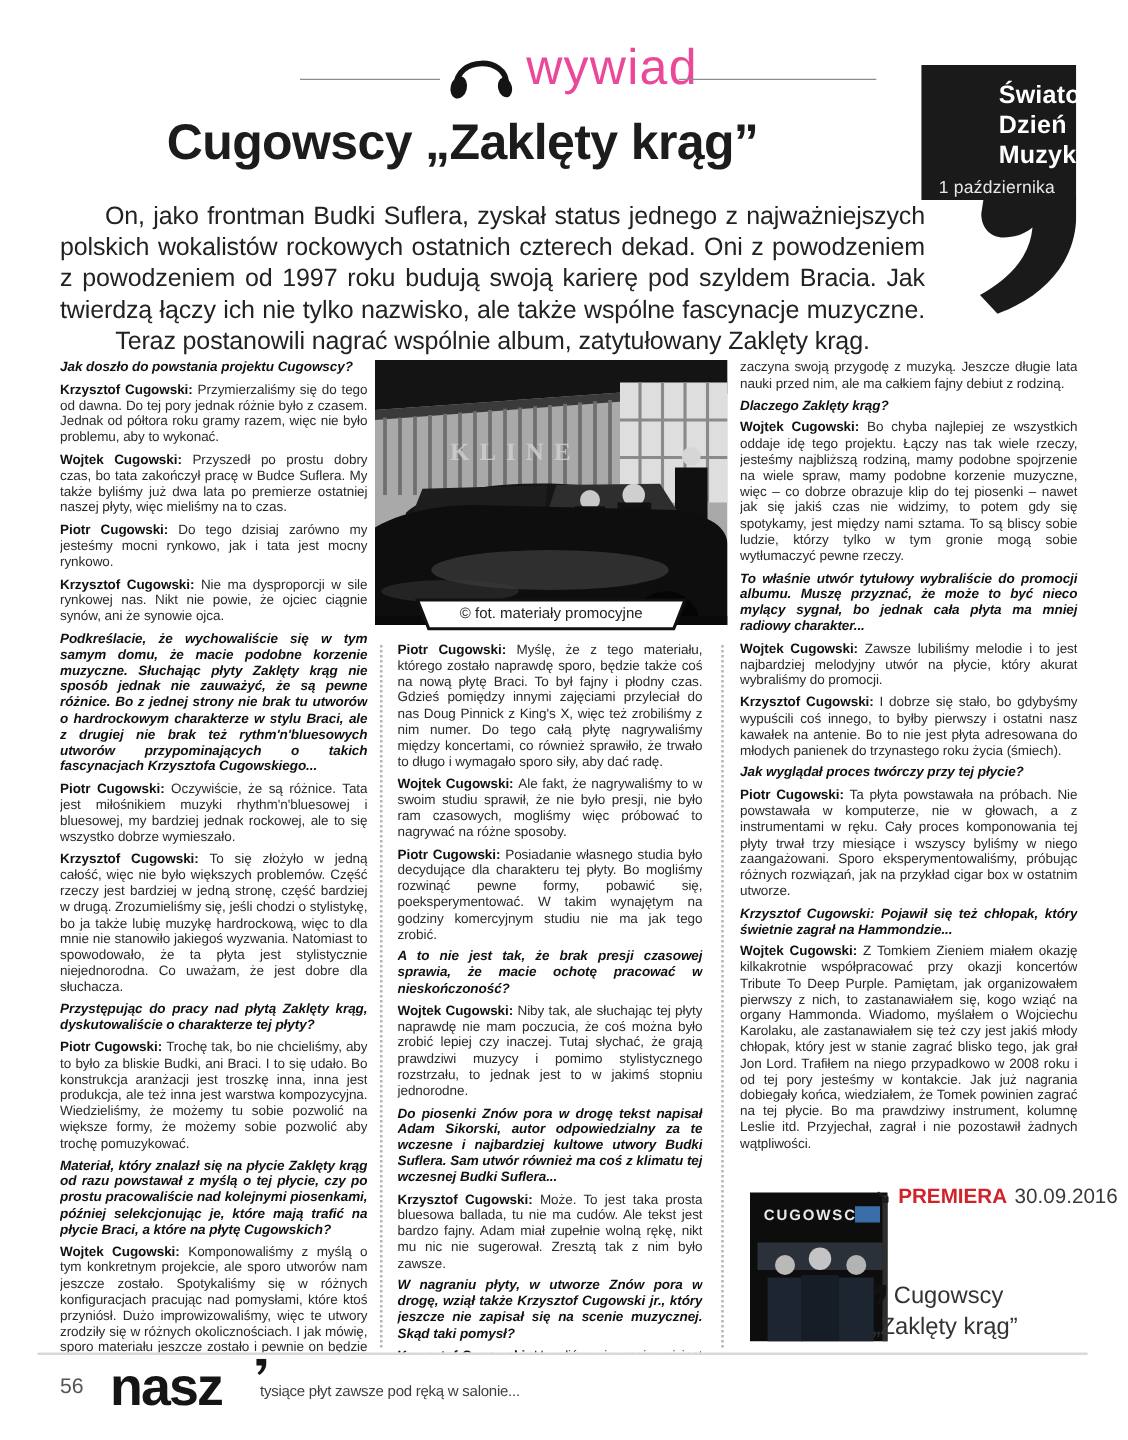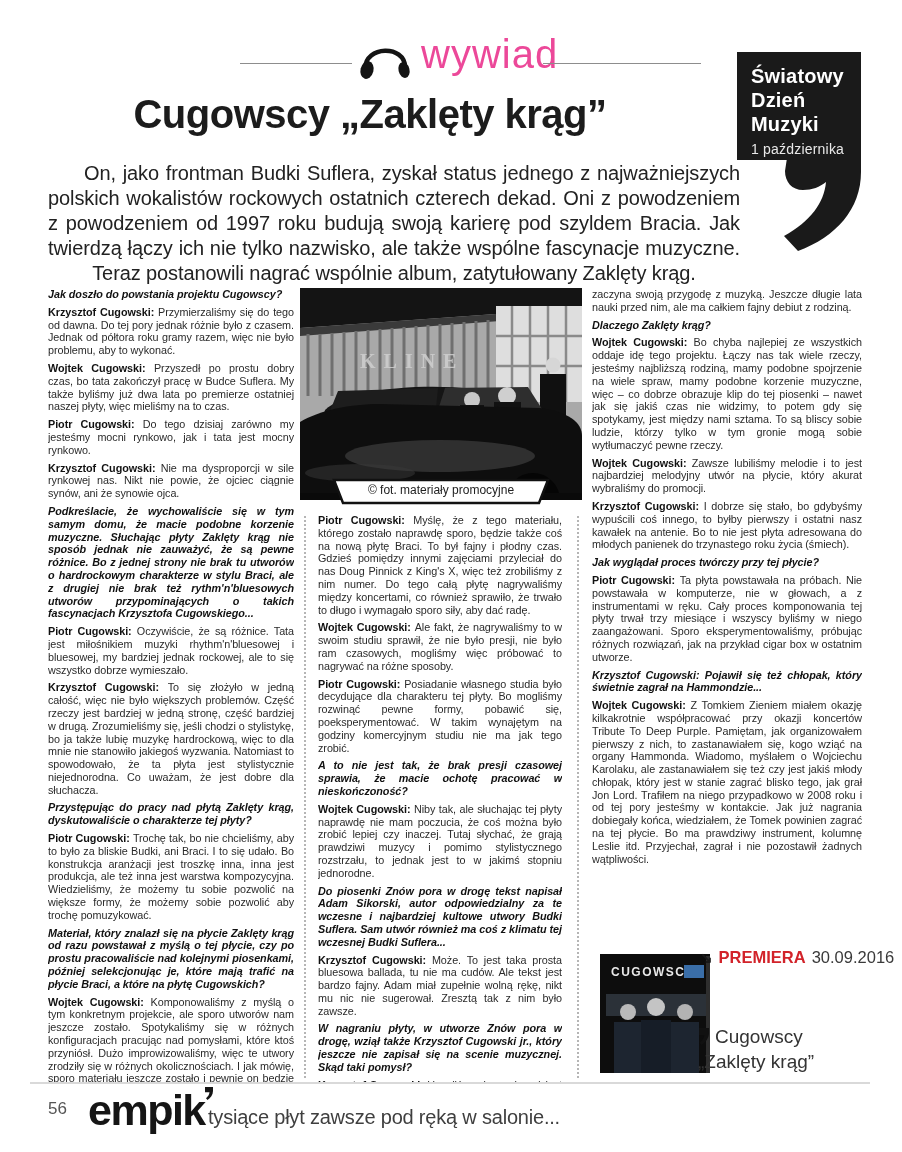--- a/index.html
+++ b/index.html
@@ -9,21 +9,21 @@
   
   .hrule{height:1px;background:#8d8d8d;}
   #rule-left{left:240px;top:63px;width:112px;}
   #rule-right{left:543px;top:63px;width:158px;}
   #section-label{left:421px;top:32px;font-size:40px;font-weight:400;color:#ec4899;letter-spacing:1px;}
   #headphones{left:357px;top:33px;}
 
   
   #badge{left:737px;top:52px;width:124px;height:200px;}
   #badge-text{left:751px;top:64px;width:100px;color:#fff;}
-  #badge-text .bl{font-size:20px;font-weight:700;line-height:24px;letter-spacing:.2px;}
+  #badge-text .bl{font-size:20px;font-weight:700;line-height:24px;letter-spacing:.2px;margin-left:48px;}
   #badge-date{font-size:14px;font-weight:400;color:#e8e8e8;margin-top:5px;letter-spacing:.2px;}
 
   
   #headline{left:40px;top:92px;width:660px;text-align:center;font-size:40px;font-weight:700;color:#1c1c1c;letter-spacing:-.5px;}
   #lead{left:48px;top:137px;width:692px;font-size:20px;line-height:25px;color:#222;text-align:justify;text-align-last:center;text-indent:36px;letter-spacing:-.1px;margin-top:24px;}
 
   
   .col{position:absolute;font-size:10.8px;line-height:12.8px;overflow:hidden;}
   #col1{left:48px;top:288px;width:246px;height:794px;}
   #col2{left:318px;top:514px;width:244px;height:568px;}
@@ -48,21 +48,21 @@
   #album-cover{left:598px;top:952px;}
   #album-caption{left:698px;top:1026px;color:#333;}
   #album-caption .row1{display:flex;align-items:flex-start;gap:5px;font-size:19px;}
   #album-caption .row2{font-size:19px;margin-top:3px;}
 
   
   #footer-rule{left:30px;top:1082px;width:840px;height:2px;background:#d9d9d9;}
   #page-number{left:48px;top:1099px;font-size:17px;color:#555;}
   #logo{left:88px;top:1086px;font-size:43px;font-weight:800;color:#151515;letter-spacing:-1.5px;}
   #logo-accent{left:205px;top:1087px;}
-  #tagline{left:208px;top:1106px;font-size:20px;color:#3f3f3f;letter-spacing:-.2px;}
+  #tagline{left:208px;top:1106px;font-size:12px;color:#3f3f3f;letter-spacing:-.2px;}
 </style>
 </head>
 <body>
 
 <div class="abs hrule" id="rule-left"></div>
 <svg class="abs" id="headphones" width="56" height="48" viewBox="0 0 56 48">
   <path d="M8 36 C8 12 48 12 48 34" fill="none" stroke="#141414" stroke-width="4.5" stroke-linecap="round"></path>
   <ellipse cx="10" cy="37" rx="6.5" ry="9" transform="rotate(14 10 37)" fill="#141414"></ellipse>
   <ellipse cx="47" cy="37" rx="5.5" ry="8" transform="rotate(-14 47 37)" fill="#141414"></ellipse>
 </svg>
@@ -161,20 +161,21 @@
     <p class="a"><b>Wojtek Cugowski: </b>Niby tak, ale słuchając tej płyty naprawdę nie mam poczucia, że coś można było zrobić lepiej czy inaczej. Tutaj słychać, że grają prawdziwi muzycy i pomimo stylistycznego rozstrzału, to jednak jest to w jakimś stopniu jednorodne.</p>
     <p class="q">Do piosenki Znów pora w drogę tekst napisał Adam Sikorski, autor odpowiedzialny za te wczesne i najbardziej kultowe utwory Budki Suflera. Sam utwór również ma coś z klimatu tej wczesnej Budki Suflera...</p>
     <p class="a"><b>Krzysztof Cugowski: </b>Może. To jest taka prosta bluesowa ballada, tu nie ma cudów. Ale tekst jest bardzo fajny. Adam miał zupełnie wolną rękę, nikt mu nic nie sugerował. Zresztą tak z nim było zawsze.</p>
     <p class="q">W nagraniu płyty, w utworze Znów pora w drogę, wziął także Krzysztof Cugowski jr., który jeszcze nie zapisał się na scenie muzycznej. Skąd taki pomysł?</p>
     <p class="a"><b>Krzysztof Cugowski: </b>Uznaliśmy, że ponieważ jest to płyta sygnowana nazwą Cugowscy, to mój najmłodszy syn także powinien wziąć w tym udział. Nie mógł brać udziału w sposób czynny, bo mieszka za granicą, ale zostawił swój ślad. Jest w Anglii, w liceum i dopiero</p>
   </div>
 <div class="col" id="col3">
     <p class="a">zaczyna swoją przygodę z muzyką. Jeszcze długie lata nauki przed nim, ale ma całkiem fajny debiut z rodziną.</p>
     <p class="q">Dlaczego Zaklęty krąg?</p>
     <p class="a"><b>Wojtek Cugowski: </b>Bo chyba najlepiej ze wszystkich oddaje idę tego projektu. Łączy nas tak wiele rzeczy, jesteśmy najbliższą rodziną, mamy podobne spojrzenie na wiele spraw, mamy podobne korzenie muzyczne, więc – co dobrze obrazuje klip do tej piosenki – nawet jak się jakiś czas nie widzimy, to potem gdy się spotykamy, jest między nami sztama. To są bliscy sobie ludzie, którzy tylko w tym gronie mogą sobie wytłumaczyć pewne rzeczy.</p>
+    <p class="q">To właśnie utwór tytułowy wybraliście do promocji albumu. Muszę przyznać, że może to być nieco mylący sygnał, bo jednak cała płyta ma mniej radiowy charakter...</p>
     <p class="a"><b>Wojtek Cugowski: </b>Zawsze lubiliśmy melodie i to jest najbardziej melodyjny utwór na płycie, który akurat wybraliśmy do promocji.</p>
     <p class="a"><b>Krzysztof Cugowski: </b>I dobrze się stało, bo gdybyśmy wypuścili coś innego, to byłby pierwszy i ostatni nasz kawałek na antenie. Bo to nie jest płyta adresowana do młodych panienek do trzynastego roku życia (śmiech).</p>
     <p class="q">Jak wyglądał proces twórczy przy tej płycie?</p>
     <p class="a"><b>Piotr Cugowski: </b>Ta płyta powstawała na próbach. Nie powstawała w komputerze, nie w głowach, a z instrumentami w ręku. Cały proces komponowania tej płyty trwał trzy miesiące i wszyscy byliśmy w niego zaangażowani. Sporo eksperymentowaliśmy, próbując różnych rozwiązań, jak na przykład cigar box w ostatnim utworze.</p>
     <p class="q">Krzysztof Cugowski: Pojawił się też chłopak, który świetnie zagrał na Hammondzie...</p>
     <p class="a"><b>Wojtek Cugowski: </b>Z Tomkiem Zieniem miałem okazję kilkakrotnie współpracować przy okazji koncertów Tribute To Deep Purple. Pamiętam, jak organizowałem pierwszy z nich, to zastanawiałem się, kogo wziąć na organy Hammonda. Wiadomo, myślałem o Wojciechu Karolaku, ale zastanawiałem się też czy jest jakiś młody chłopak, który jest w stanie zagrać blisko tego, jak grał Jon Lord. Trafiłem na niego przypadkowo w 2008 roku i od tej pory jesteśmy w kontakcie. Jak już nagrania dobiegały końca, wiedziałem, że Tomek powinien zagrać na tej płycie. Bo ma prawdziwy instrument, kolumnę Leslie itd. Przyjechał, zagrał i nie pozostawił żadnych wątpliwości.</p>
   </div>
 <div class="abs vdot" id="div1"></div>
 <div class="abs vdot" id="div2"></div>
 
@@ -201,17 +202,17 @@
     <svg width="12" height="17" viewBox="0 0 12 17" style="margin-top:2px">
       <path d="M1 0 H11 V5 C11 10 7.5 14.5 3.5 17 L1.5 14.8 C4.5 12.5 6 9.8 6.3 7 H1 Z" fill="#111"></path>
     </svg>
     <span>Cugowscy</span>
   </div>
   <div class="row2">„Zaklęty krąg”</div>
 </div>
 
 <div class="abs" id="footer-rule"></div>
 <div class="abs" id="page-number">56</div>
-<div class="abs" id="logo">empik</div>
+<div class="abs" id="logo">nasz</div>
 <svg class="abs" id="logo-accent" width="9" height="13" viewBox="0 0 9 13">
   <path d="M0 0 H8 V4 C8 8 5.5 11 2.5 13 L1 11.3 C3.2 9.5 4.3 7.5 4.5 5.3 H0 Z" fill="#151515"></path>
 </svg>
 <div class="abs" id="tagline">tysiące płyt zawsze pod ręką w salonie...</div>
 
 </body></html>

